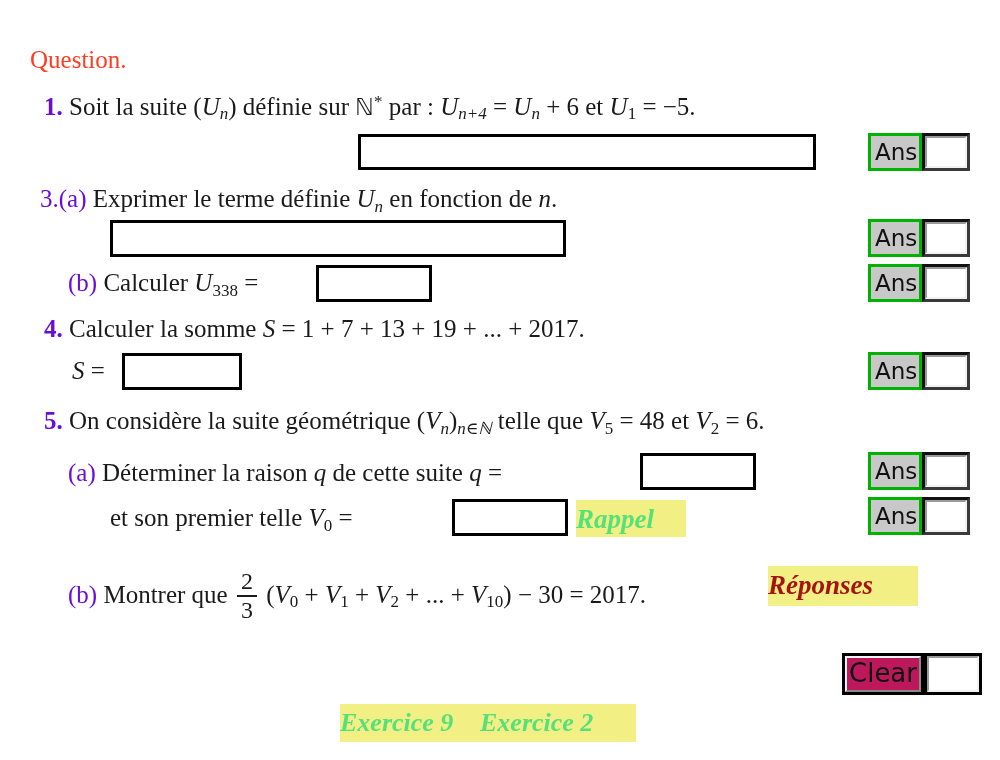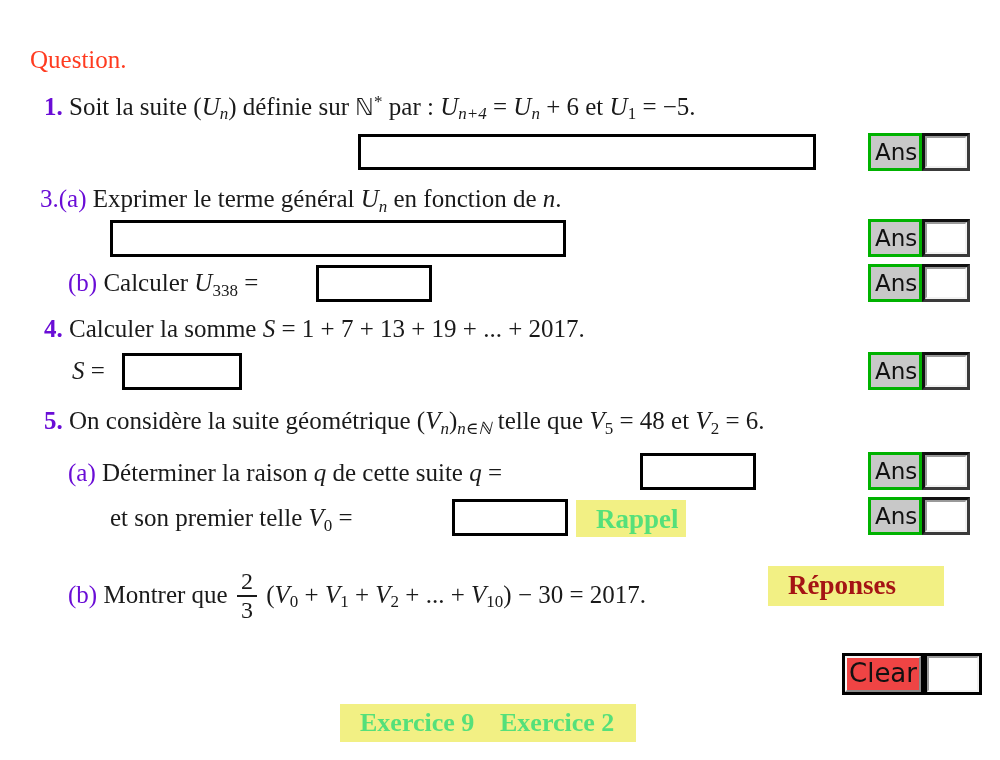--- a/index.html
+++ b/index.html
@@ -95,21 +95,21 @@
   }
 
   
   .cleargroup {
     position: absolute;
     display: flex;
     align-items: stretch;
     height: 42px;
   }
   .clearbtn {
-    background: #ef4444;
+    background: #be185d;
     box-sizing: border-box;
     border-top: 3px solid #000000;
     border-left: 3px solid #000000;
     border-right: 3px solid #000000;
     border-bottom: 3px solid #000000;
     font-family: "DejaVu Sans", sans-serif;
     font-size: 26px;
     line-height: 34px;
     color: #111;
     padding: 0 2px 0 4px;
@@ -146,22 +146,23 @@
     border-bottom: 2px solid #f2f2f2;
     box-sizing: border-box;
   }
 
   
   .hilite {
     position: absolute;
     background: #f2f084;
     font-weight: bold;
     line-height: 1;
-    padding: 6px 10px 8px 20px;
-    box-sizing: border-box;
+    padding: 6px 10px 8px 0;
+    box-sizing: border-box;
+    font-style: italic;
   }
   .hl-green { color: #55e07a; font-size: 27px; }
   .hl-red { color: #a51414; font-size: 27px; }
   .hl-ex { color: #55e07a; font-size: 26px; }
 
   
   .frac {
     display: inline-block;
     vertical-align: middle;
     text-align: center;
@@ -190,21 +191,21 @@
     <span class="num">1.</span><span>&nbsp;</span><span>Soit la suite (</span><i class="mv">U</i><sub>n</sub><span>) définie sur </span><span class="bb">ℕ</span><sup>*</sup><span> par : </span><i class="mv">U</i><sub>n+4</sub><span> = </span><i class="mv">U</i><sub>n</sub><span> + 6 et </span><i class="mv">U</i><sub class="up">1</sub><span> = −5.</span>
   </div>
 
   <div class="tbox" style="left:358px; top:134px; width:458px; height:36px;"></div>
   <div class="ansgroup" style="left:868px; top:133px;">
     <div class="ansbtn">Ans</div>
     <div class="ansfield"></div>
   </div>
 
   <div class="abs body-text" style="left:40px; top:186px;">
-    <span class="num-b">3.(a)</span><span>&nbsp;</span><span>Exprimer le terme général </span><i class="mv">U</i><sub>n</sub><span> en fonction de </span><i class="mv">n</i><span>.</span>
+    <span class="num-b">3.(a)</span><span>&nbsp;</span><span>Exprimer le terme définie </span><i class="mv">U</i><sub>n</sub><span> en fonction de </span><i class="mv">n</i><span>.</span>
   </div>
   <div class="tbox" style="left:110px; top:220px; width:456px; height:37px;"></div>
   <div class="ansgroup" style="left:868px; top:219px;">
     <div class="ansbtn">Ans</div>
     <div class="ansfield"></div>
   </div>
 
   <div class="abs body-text" style="left:68px; top:270px;">
     <span class="num-b">(b)</span><span>&nbsp;</span><span>Calculer </span><i class="mv">U</i><sub class="up">338</sub><span> =</span>
   </div>
@@ -245,21 +246,21 @@
   <div class="tbox" style="left:452px; top:499px; width:116px; height:37px;"></div>
   <div class="hilite hl-green" style="left:576px; top:500px; width:110px; height:37px;">Rappel</div>
   <div class="ansgroup" style="left:868px; top:497px;">
     <div class="ansbtn">Ans</div>
     <div class="ansfield"></div>
   </div>
 
   <div class="abs body-text" style="left:68px; top:570px;">
     <span class="num-b">(b)</span><span>&nbsp;</span><span>Montrer que </span><span class="frac"><span class="top">2</span><span class="bar"></span><span class="bot">3</span></span><span> (</span><i class="mv">V</i><sub class="up">0</sub><span> + </span><i class="mv">V</i><sub class="up">1</sub><span> + </span><i class="mv">V</i><sub class="up">2</sub><span> + ... + </span><i class="mv">V</i><sub class="up">10</sub><span>) − 30 = 2017.</span>
   </div>
-  <div class="hilite hl-red" style="left:768px; top:566px; width:176px; height:40px;">Réponses</div>
+  <div class="hilite hl-red" style="left:768px; top:566px; width:150px; height:40px;">Réponses</div>
 
   <div class="cleargroup" style="left:842px; top:653px;">
     <div class="clearbtn">Clear</div>
     <div class="clearfield"></div>
   </div>
 
   <div class="hilite hl-ex" style="left:340px; top:704px; width:156px; height:38px;">Exercice 9</div>
   <div class="hilite hl-ex" style="left:480px; top:704px; width:156px; height:38px;">Exercice 2</div>
 
 </div>

